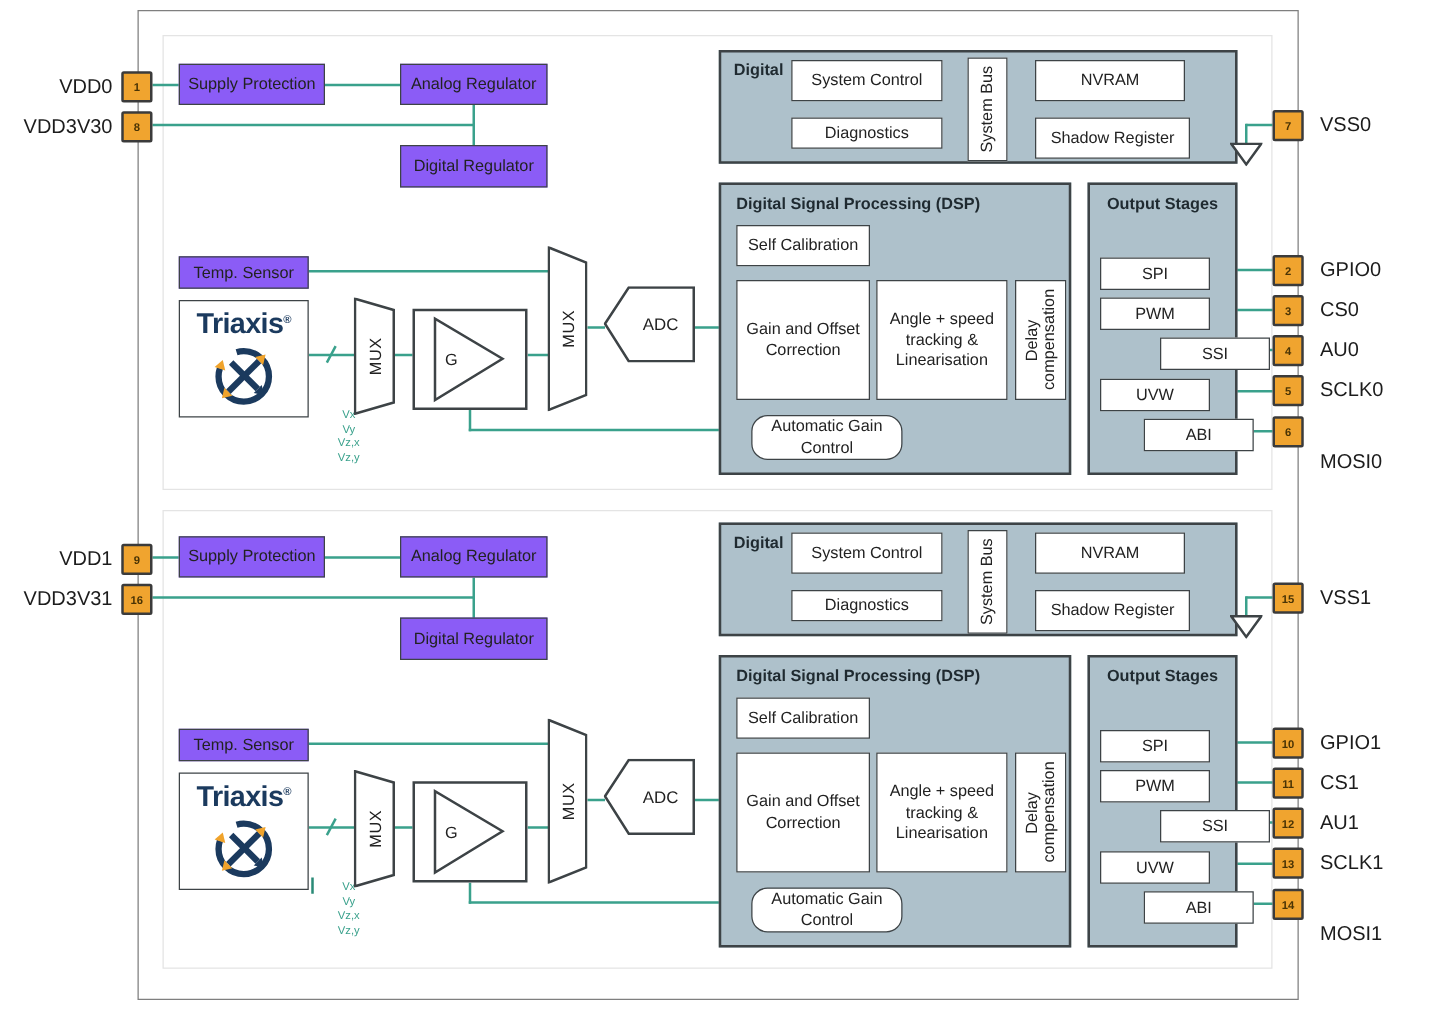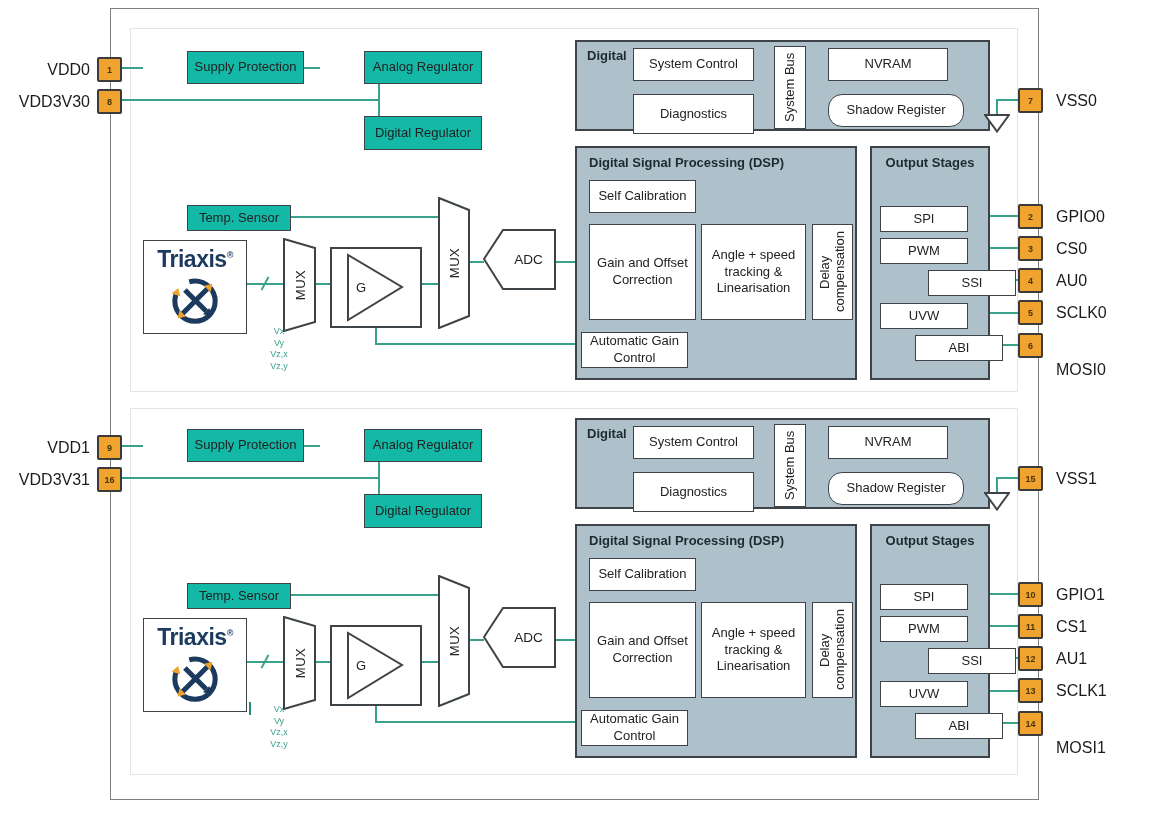--- a/index.html
+++ b/index.html
@@ -57,51 +57,51 @@
   .w-r2 { left:982px; top:279px; width:36px; }
   .w-r3 { left:982px; top:312px; width:36px; }
   .w-r4 { left:982px; top:344px; width:36px; }
   .slash { position:absolute; left:264px; top:276px; width:2px; height:15px;
            background:#3AA18C; transform:rotate(28deg); z-index:3; }
   .vtick { display:none; position:absolute; left:249px; top:324px; width:1.5px; height:13px;
            background:#2a8a77; z-index:3; }
   #half-1 .vtick { display:block; }
 
   
-  .box { position:absolute; background:#14b8a6; border:1.5px solid #3d4346; display:flex;
+  .box { position:absolute; background:#8b5cf6; border:1.5px solid #3d4346; display:flex;
          align-items:center; justify-content:center; text-align:center; font-size:13px;
-         color:#222; z-index:4; white-space:pre-line; line-height:1.25;margin-left:44px; }
+         color:#222; z-index:4; white-space:pre-line; line-height:1.25; }
   .pos-supply { left:143px; top:51px; width:117px; height:33px; }
   .pos-analog { left:320px; top:51px; width:118px; height:33px; }
   .pos-digreg { left:320px; top:116px; width:118px; height:34px; }
   .pos-temp   { left:143px; top:205px; width:104px; height:26px; }
 
   
   .gblock { position:absolute; background:#AEC1CB; border:2px solid #3d4346; z-index:3; }
   .pos-digital { left:575px; top:40px; width:415px; height:91px; }
   .pos-dsp { left:575px; top:146px; width:282px; height:234px; }
   .pos-outstages { left:870px; top:146px; width:120px; height:234px; }
   .blktitle { position:absolute; font-size:13px; font-weight:600; color:#1f2a30; }
   .t-digital { left:10px; top:6px; }
   .t-dsp { left:12px; top:7px;text-align:center; }
   .t-out { left:0; top:7px; width:100%; text-align:center; }
   .wbox { position:absolute; background:#fff; border:1.5px solid #3d4346; display:flex;
           align-items:center; justify-content:center; text-align:center; font-size:13px;
           color:#222; white-space:pre-line; line-height:1.3; }
   .vert { writing-mode:vertical-rl; transform:rotate(180deg); line-height:1.1; }
   .pos-sysctl { left:56px; top:6px; width:121px; height:33px; }
-  .pos-diag   { left:56px; top:52px; width:121px; height:40px; }
+  .pos-diag   { left:56px; top:52px; width:121px; height:25px; }
   .pos-sysbus { left:197px; top:4px; width:32px; height:83px; }
   .pos-nvram  { left:251px; top:6px; width:120px; height:33px; }
-  .pos-shadow { left:251px; top:52px; width:136px; height:33px;border-radius:14px; }
+  .pos-shadow { left:251px; top:52px; width:124px; height:33px; }
   .pos-selfcal { left:12px; top:32px; width:107px; height:33px; }
   .pos-gainoff { left:12px; top:76px; width:107px; height:96px; }
   .pos-angle   { left:124px; top:76px; width:105px; height:96px; }
   .pos-delay   { left:235px; top:76px; width:41px; height:96px; }
-  .pos-agc     { left:4px; top:184px; width:107px; height:36px; }
+  .pos-agc     { left:24px; top:184px; width:121px; height:36px;border-radius:13px; }
   .orow { left:8px; width:88px; height:26px; }
   .orow0 { top:58px; } .orow1 { top:90px; } .orow2 { top:122px;margin-left:48px; }
   .orow3 { top:155px; } .orow4 { top:187px;margin-left:35px; }
 
   
   .shape { position:absolute; z-index:4; }
   .pos-mux1 { left:283px; top:238px; width:33px; height:94px; }
   .pos-mux2 { left:438px; top:197px; width:32px; height:132px; }
   .pos-adc  { left:483px; top:229px; width:73px; height:61px; }
   .shape svg { position:absolute; inset:0; }

